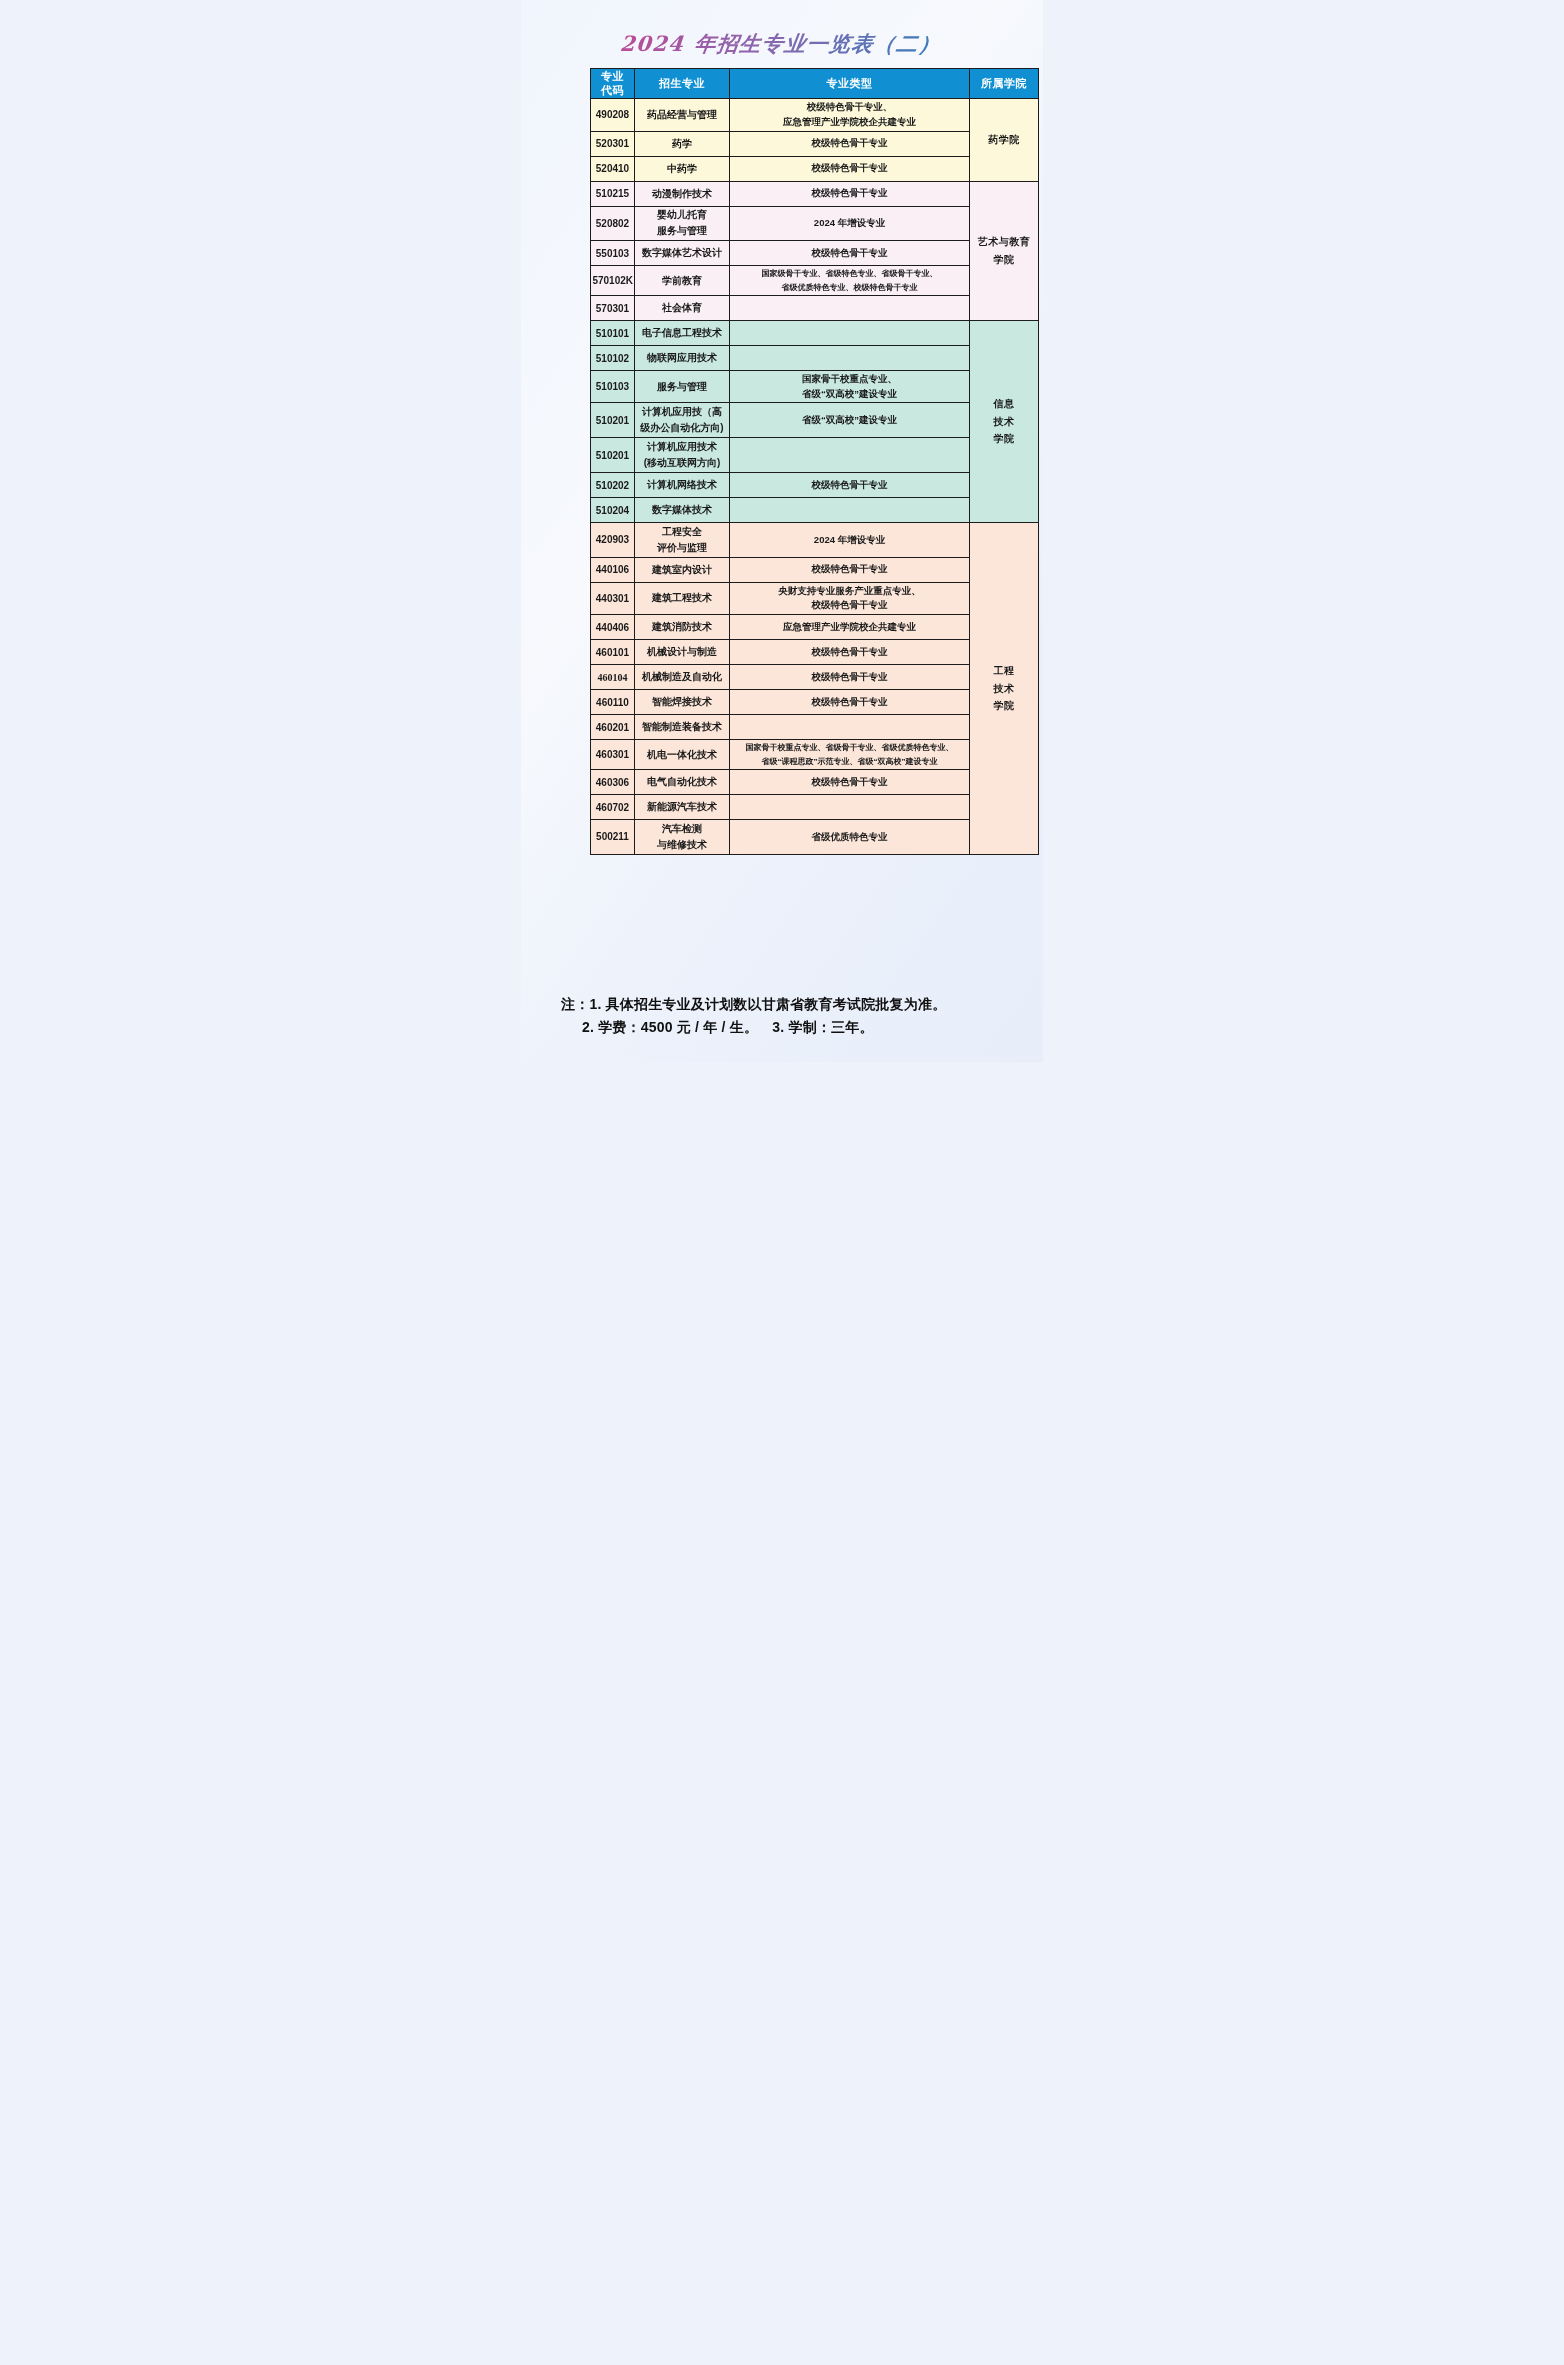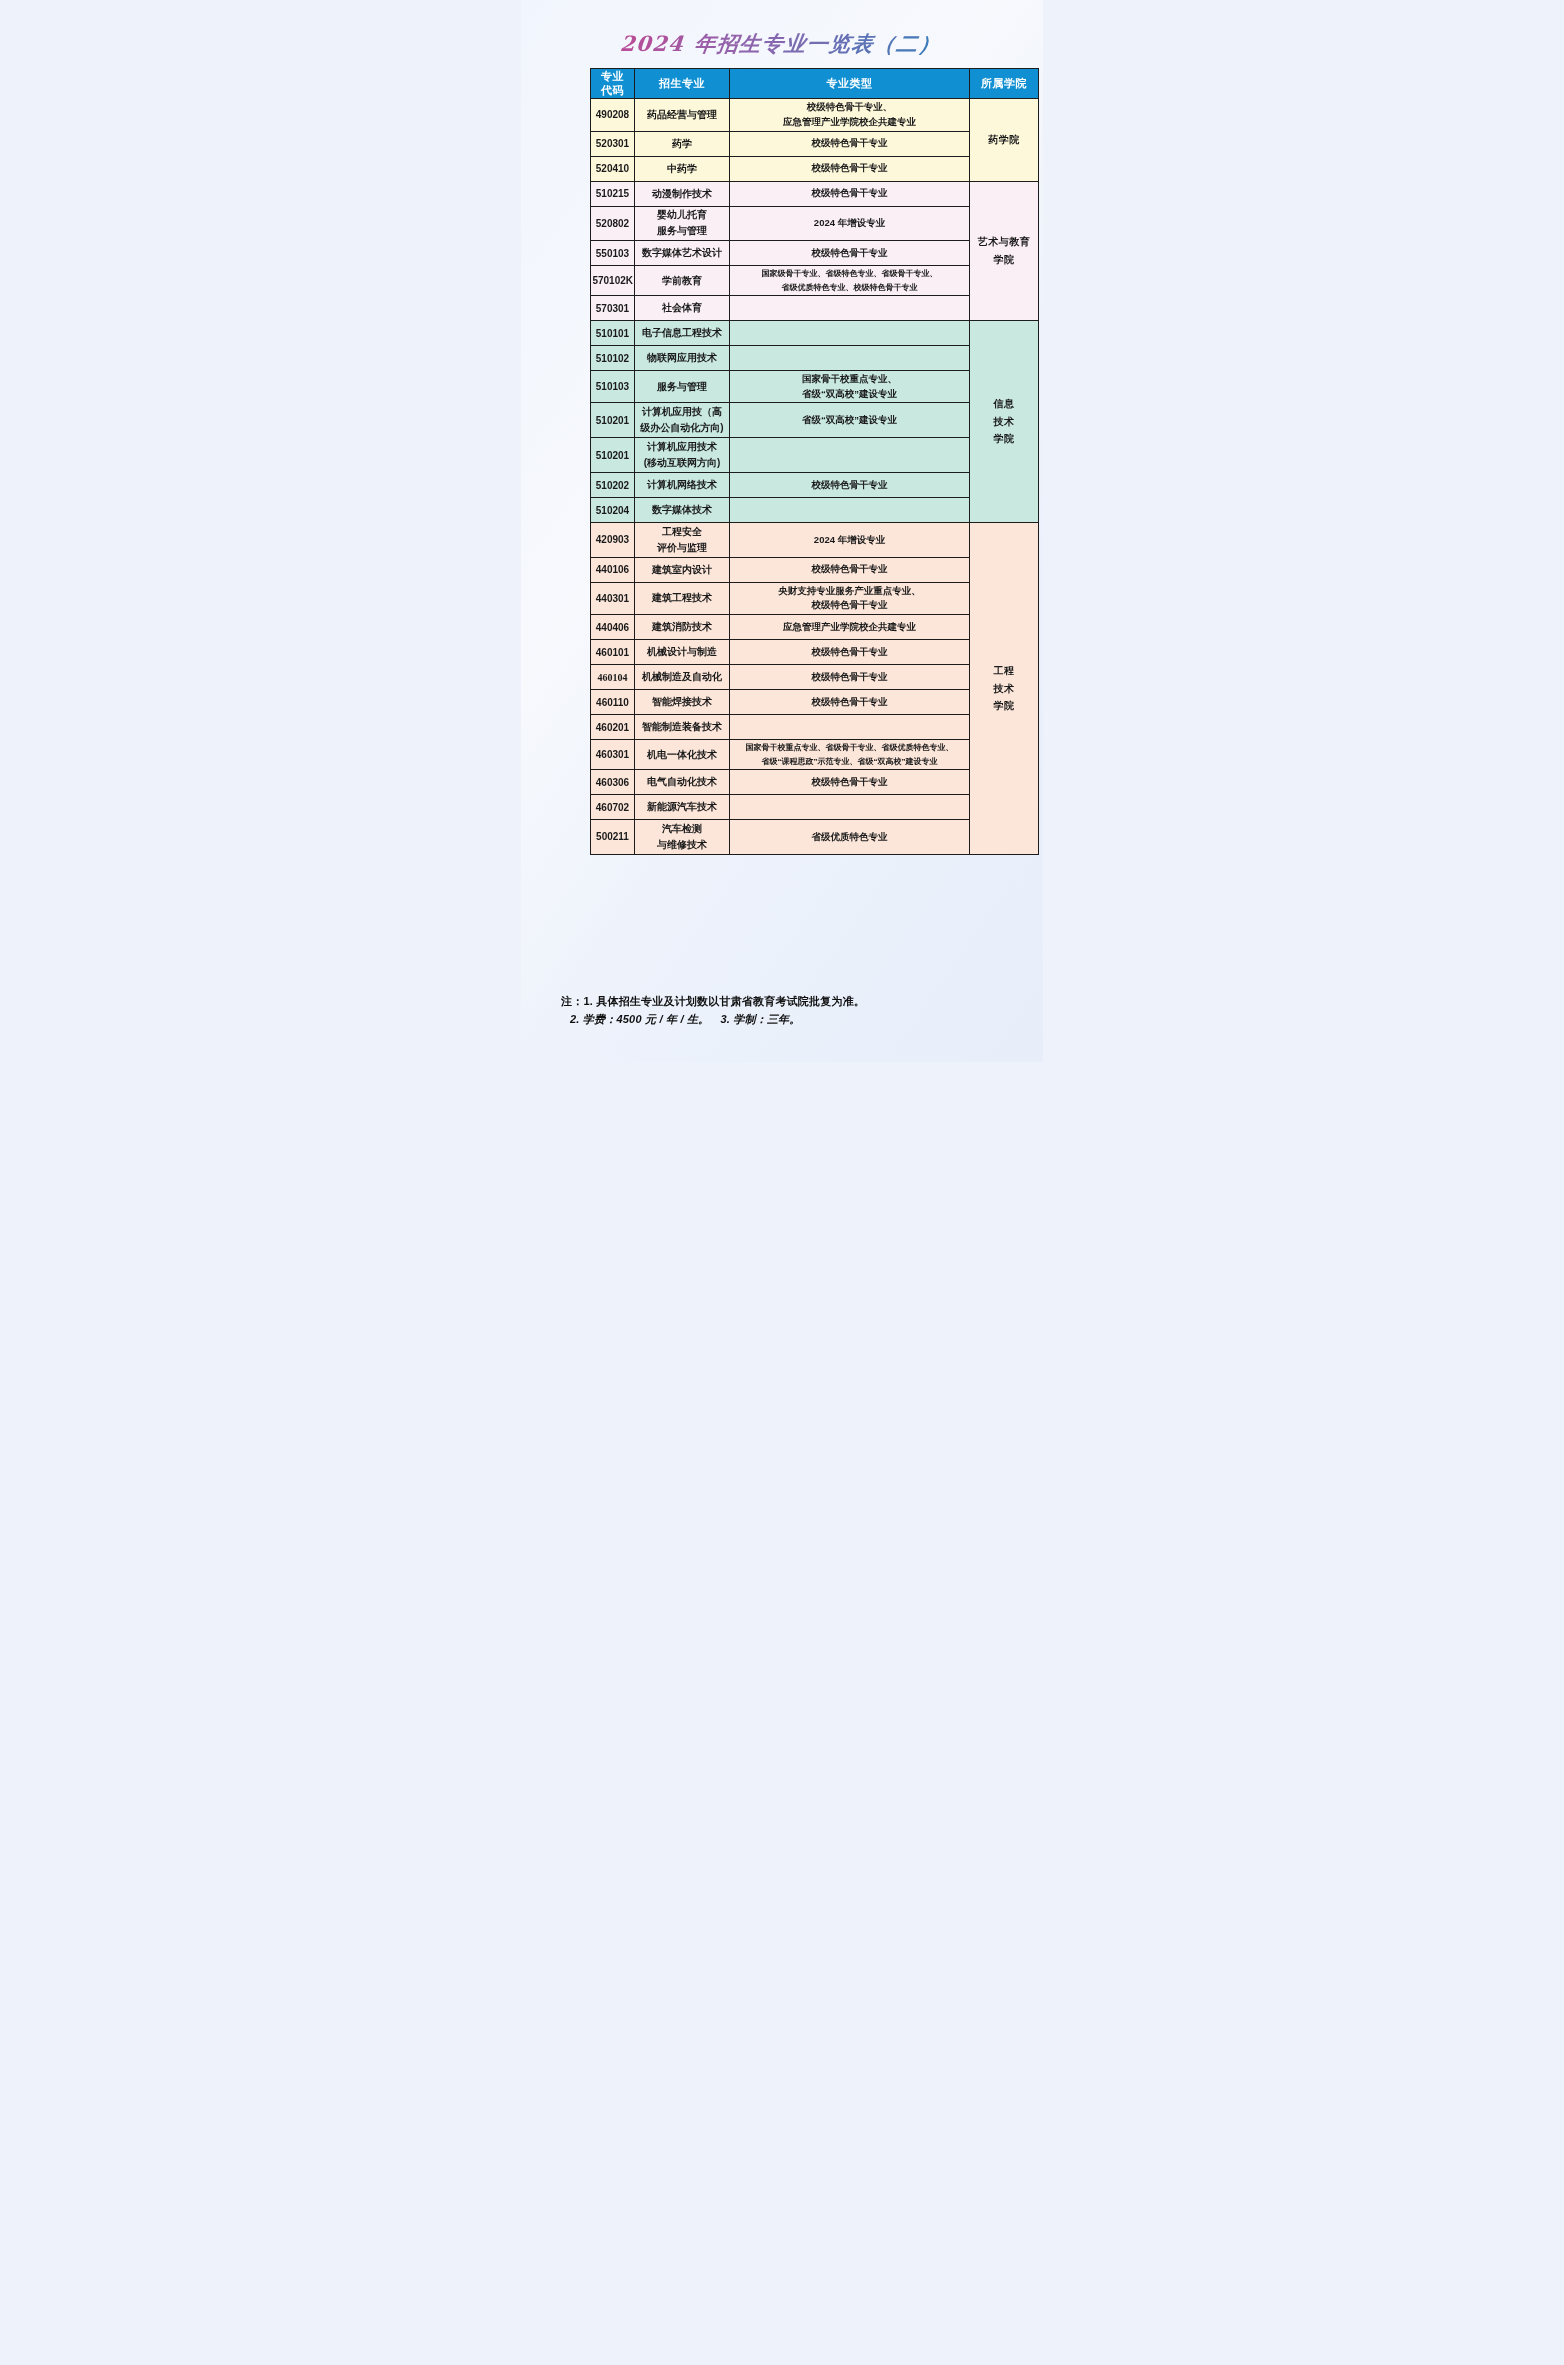--- a/index.html
+++ b/index.html
@@ -59,26 +59,26 @@
     letter-spacing:0.5px;
   }
   td.code{font-size:10px;letter-spacing:0;}
   td.major{font-size:10px;line-height:1.6;}
   td.type{font-size:9.5px;line-height:1.55;}
   td.type.small{font-size:8px;line-height:1.7;}
   td.college{font-size:10px;line-height:1.75;letter-spacing:0.5px;}
   .notes{
     position:absolute;left:40px;top:993px;width:454px;
     color:#101010;
-    font-size:11px;
+    font-size:14px;
     font-weight:700;
     line-height:1.62;
     letter-spacing:0.2px;
   }
-  .note-line2{margin-left:9px;font-style:italic;}
+  .note-line2{margin-left:21px;}
 </style>
 </head>
 <body>
 
 <div class="page">
 
   <div class="title-wrap">
     <h1 class="title"><span style="color: rgb(184, 77, 152);">2</span><span style="color: rgb(178, 80, 155);">0</span><span style="color: rgb(172, 84, 158);">2</span><span style="color: rgb(166, 87, 161);">4</span><span style="color: rgb(159, 91, 164);"> </span><span style="color: rgb(153, 94, 167);">年</span><span style="color: rgb(147, 98, 170);">招</span><span style="color: rgb(141, 101, 173);">生</span><span style="color: rgb(133, 104, 175);">专</span><span style="color: rgb(123, 107, 176);">业</span><span style="color: rgb(113, 110, 178);">一</span><span style="color: rgb(103, 112, 180);">览</span><span style="color: rgb(92, 115, 181);">表</span><span style="color: rgb(82, 118, 183);">（</span><span style="color: rgb(72, 120, 184);">二</span><span style="color: rgb(62, 123, 186);">）</span></h1>
   </div>
 

